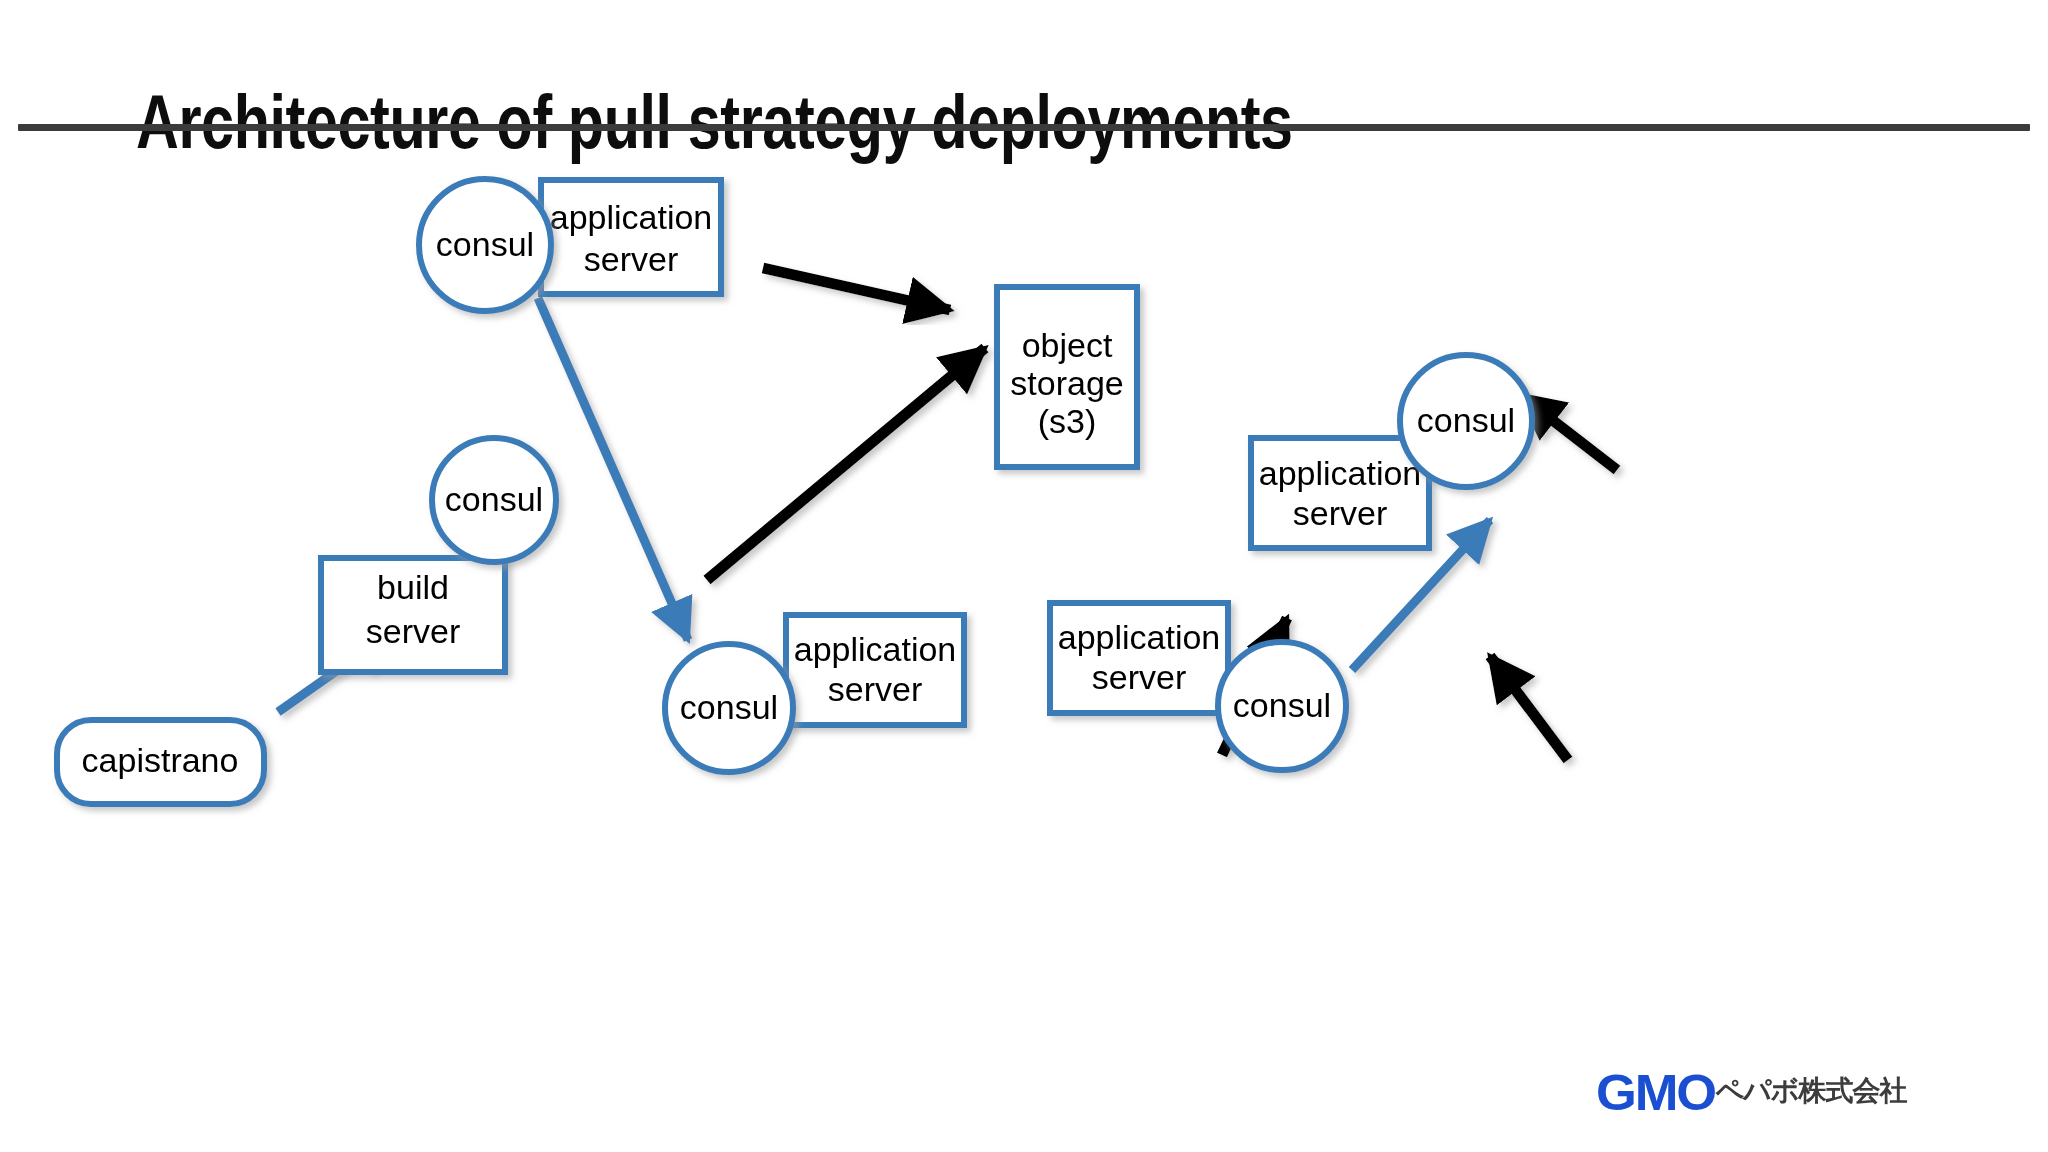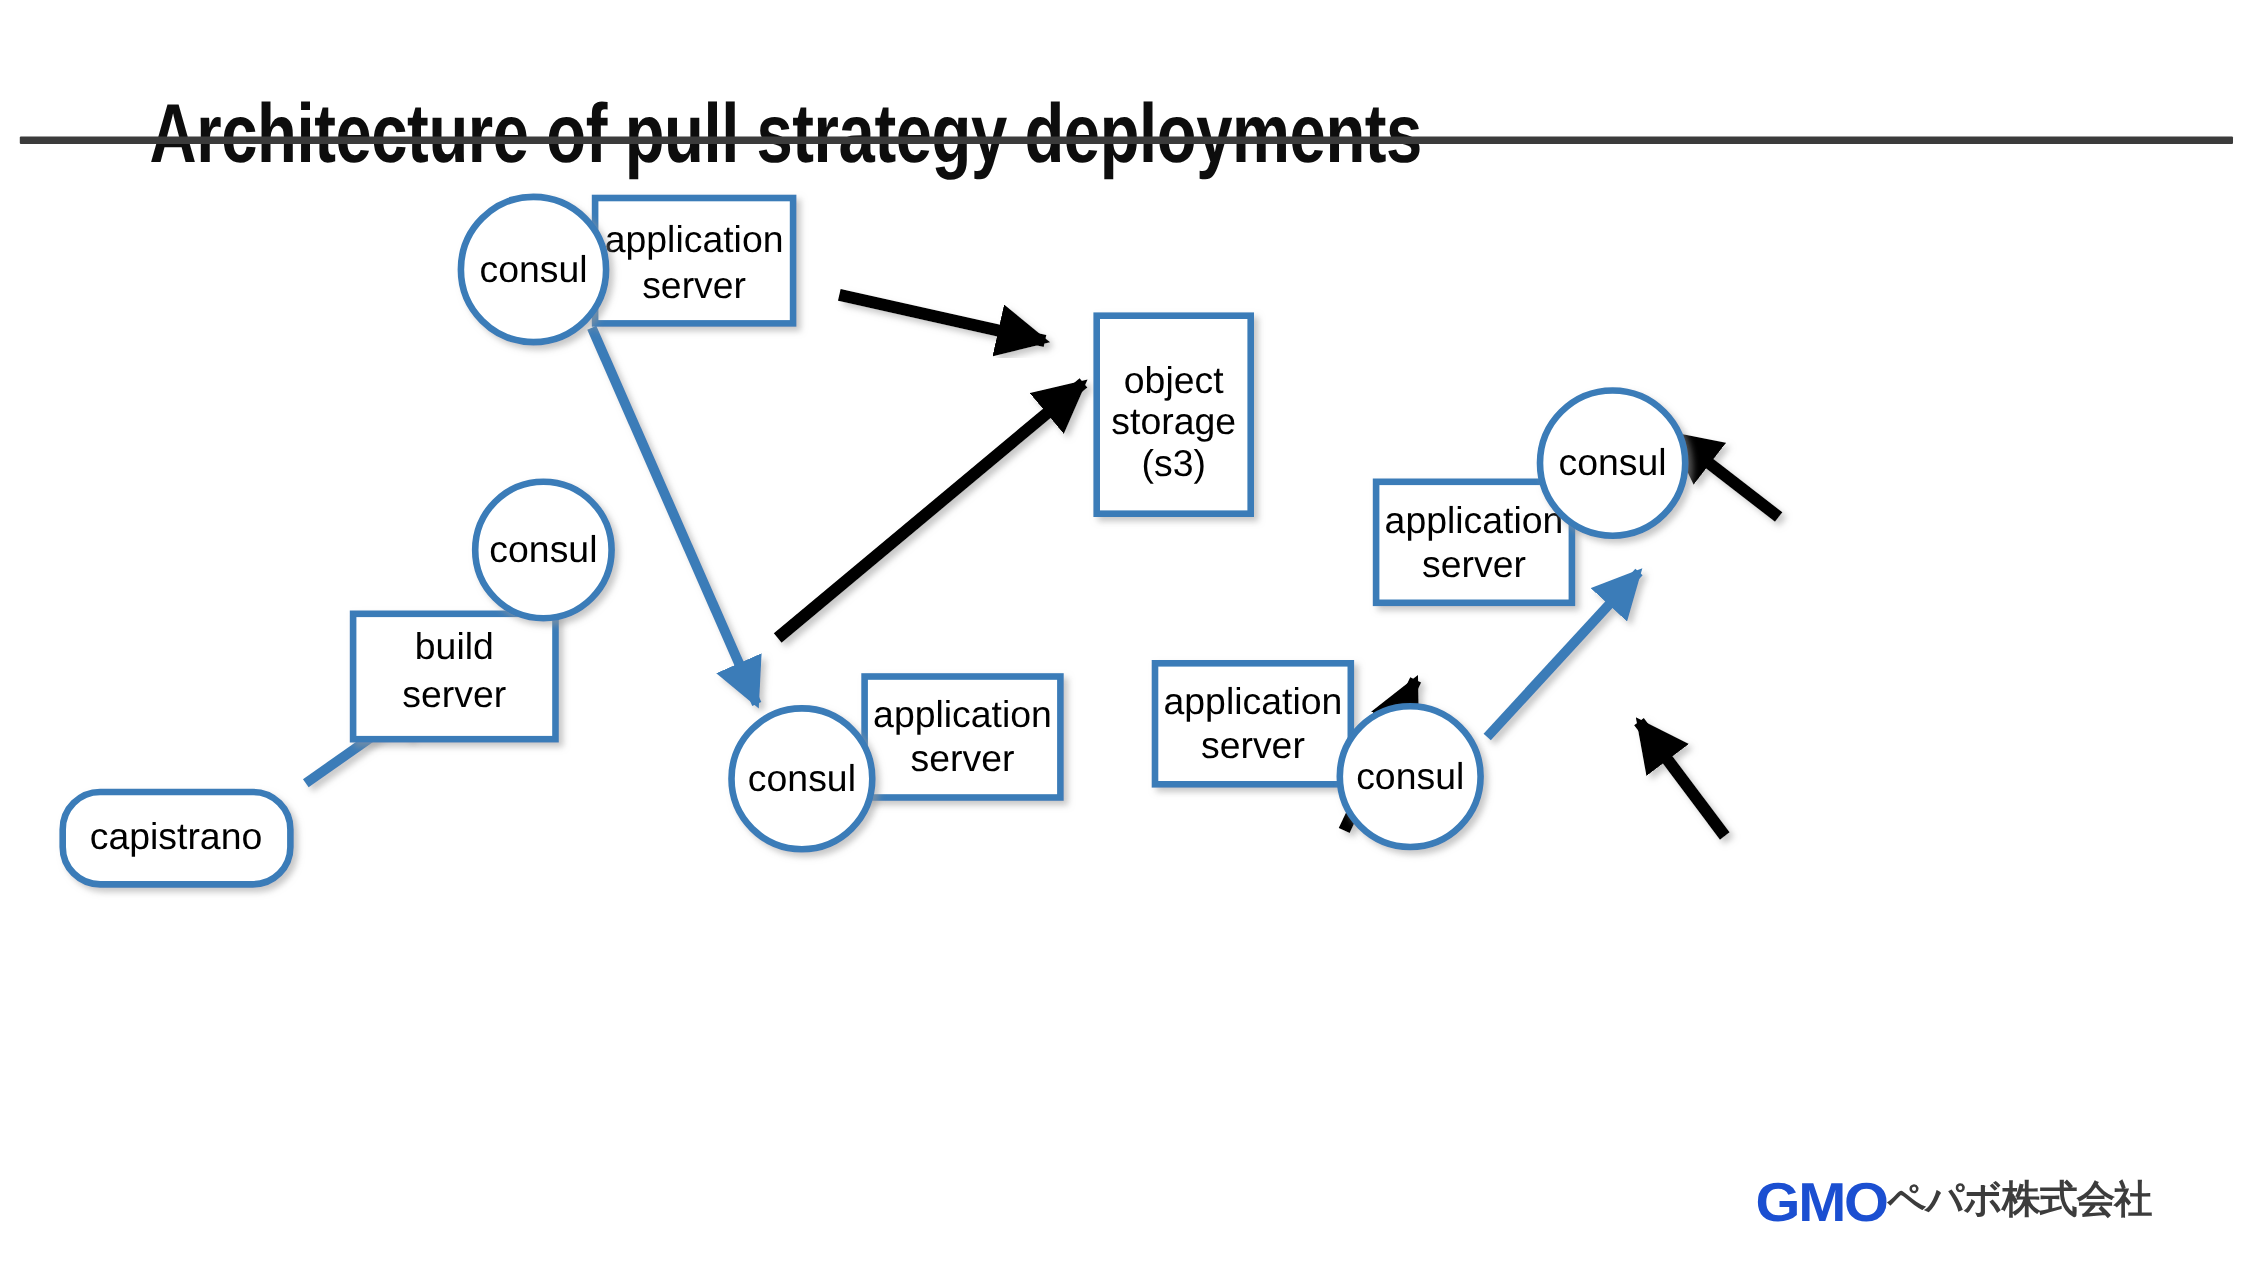--- a/index.html
+++ b/index.html
@@ -76,21 +76,21 @@
     font-size: 50px;
     line-height: 50px;
     color: #1b4fd1;
     letter-spacing: -2px;
     transform: scaleX(1.05);
     transform-origin: left center;
   }
   #logo-jp {
     font-family: "DejaVu Sans", sans-serif;
     font-weight: 700;
-    font-size: 35px;
+    font-size: 28px;
     line-height: 46px;
     color: #3c3c3c;
     letter-spacing: -1px;
   }
 </style>
 </head>
 <body>
 
 <h1 id="slide-title">Architecture of pull strategy deployments</h1>
 

